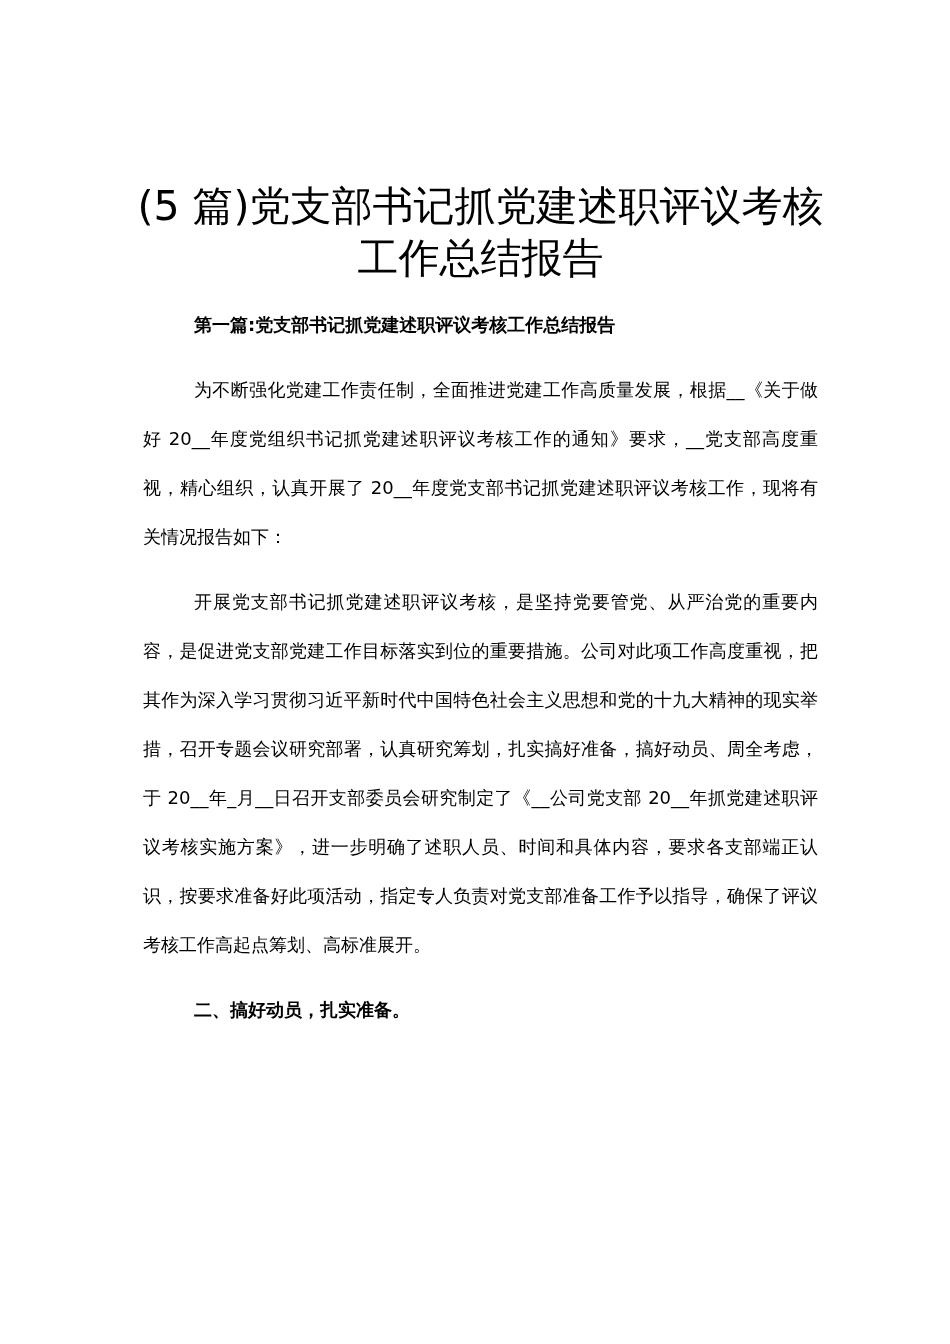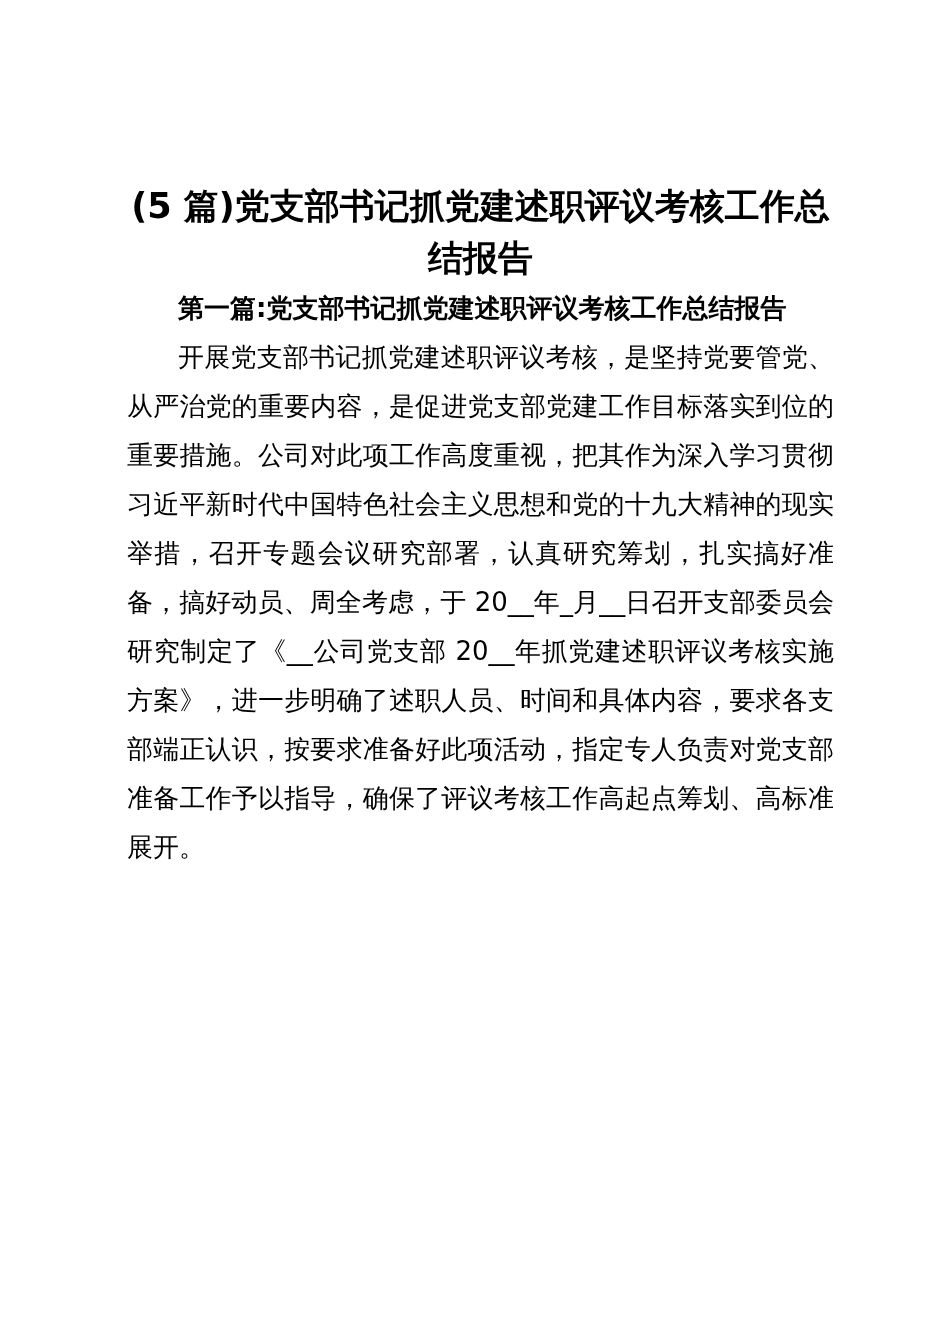--- a/index.html
+++ b/index.html
@@ -20,47 +20,49 @@
     height: 1344px;
     background: #ffffff;
     box-sizing: border-box;
   }
   .content {
     margin: 0 116px 0 127px; 
   }
   .doc-title {
     margin: 180px 0 0 0;
     padding: 0;
-    font-size: 35px;
+    font-size: 41px;
     line-height: 52px;
-    font-weight: 700;
+    font-weight: 400;
     text-align: center;
     letter-spacing: 0;
   }
   .para {
-    margin: 0;
+    margin: 16px;
     padding: 0;
-    font-size: 26px;
+    font-size: 18px;
     line-height: 49px;
     text-align: justify;
     text-justify: inter-ideograph;
     text-indent: 51px; 
     word-break: break-all;
   }
   .subtitle, .heading {
     font-weight: 700;
   }
 </style>
 </head>
 <body>
 
 <div class="page">
   <div class="content">
     <h1 class="doc-title">(5 篇)党支部书记抓党建述职评议考核工作总结报告</h1>
 
     <p class="para subtitle">第一篇:党支部书记抓党建述职评议考核工作总结报告</p>
 
+    <p class="para">为不断强化党建工作责任制，全面推进党建工作高质量发展，根据__《关于做好 20__年度党组织书记抓党建述职评议考核工作的通知》要求，__党支部高度重视，精心组织，认真开展了 20__年度党支部书记抓党建述职评议考核工作，现将有关情况报告如下：</p>
 
 
     <p class="para">开展党支部书记抓党建述职评议考核，是坚持党要管党、从严治党的重要内容，是促进党支部党建工作目标落实到位的重要措施。公司对此项工作高度重视，把其作为深入学习贯彻习近平新时代中国特色社会主义思想和党的十九大精神的现实举措，召开专题会议研究部署，认真研究筹划，扎实搞好准备，搞好动员、周全考虑，于 20__年_月__日召开支部委员会研究制定了《__公司党支部 20__年抓党建述职评议考核实施方案》，进一步明确了述职人员、时间和具体内容，要求各支部端正认识，按要求准备好此项活动，指定专人负责对党支部准备工作予以指导，确保了评议考核工作高起点筹划、高标准展开。</p>
 
+    <p class="para heading">二、搞好动员，扎实准备。</p>
   </div>
 </div>
 
 </body></html>

